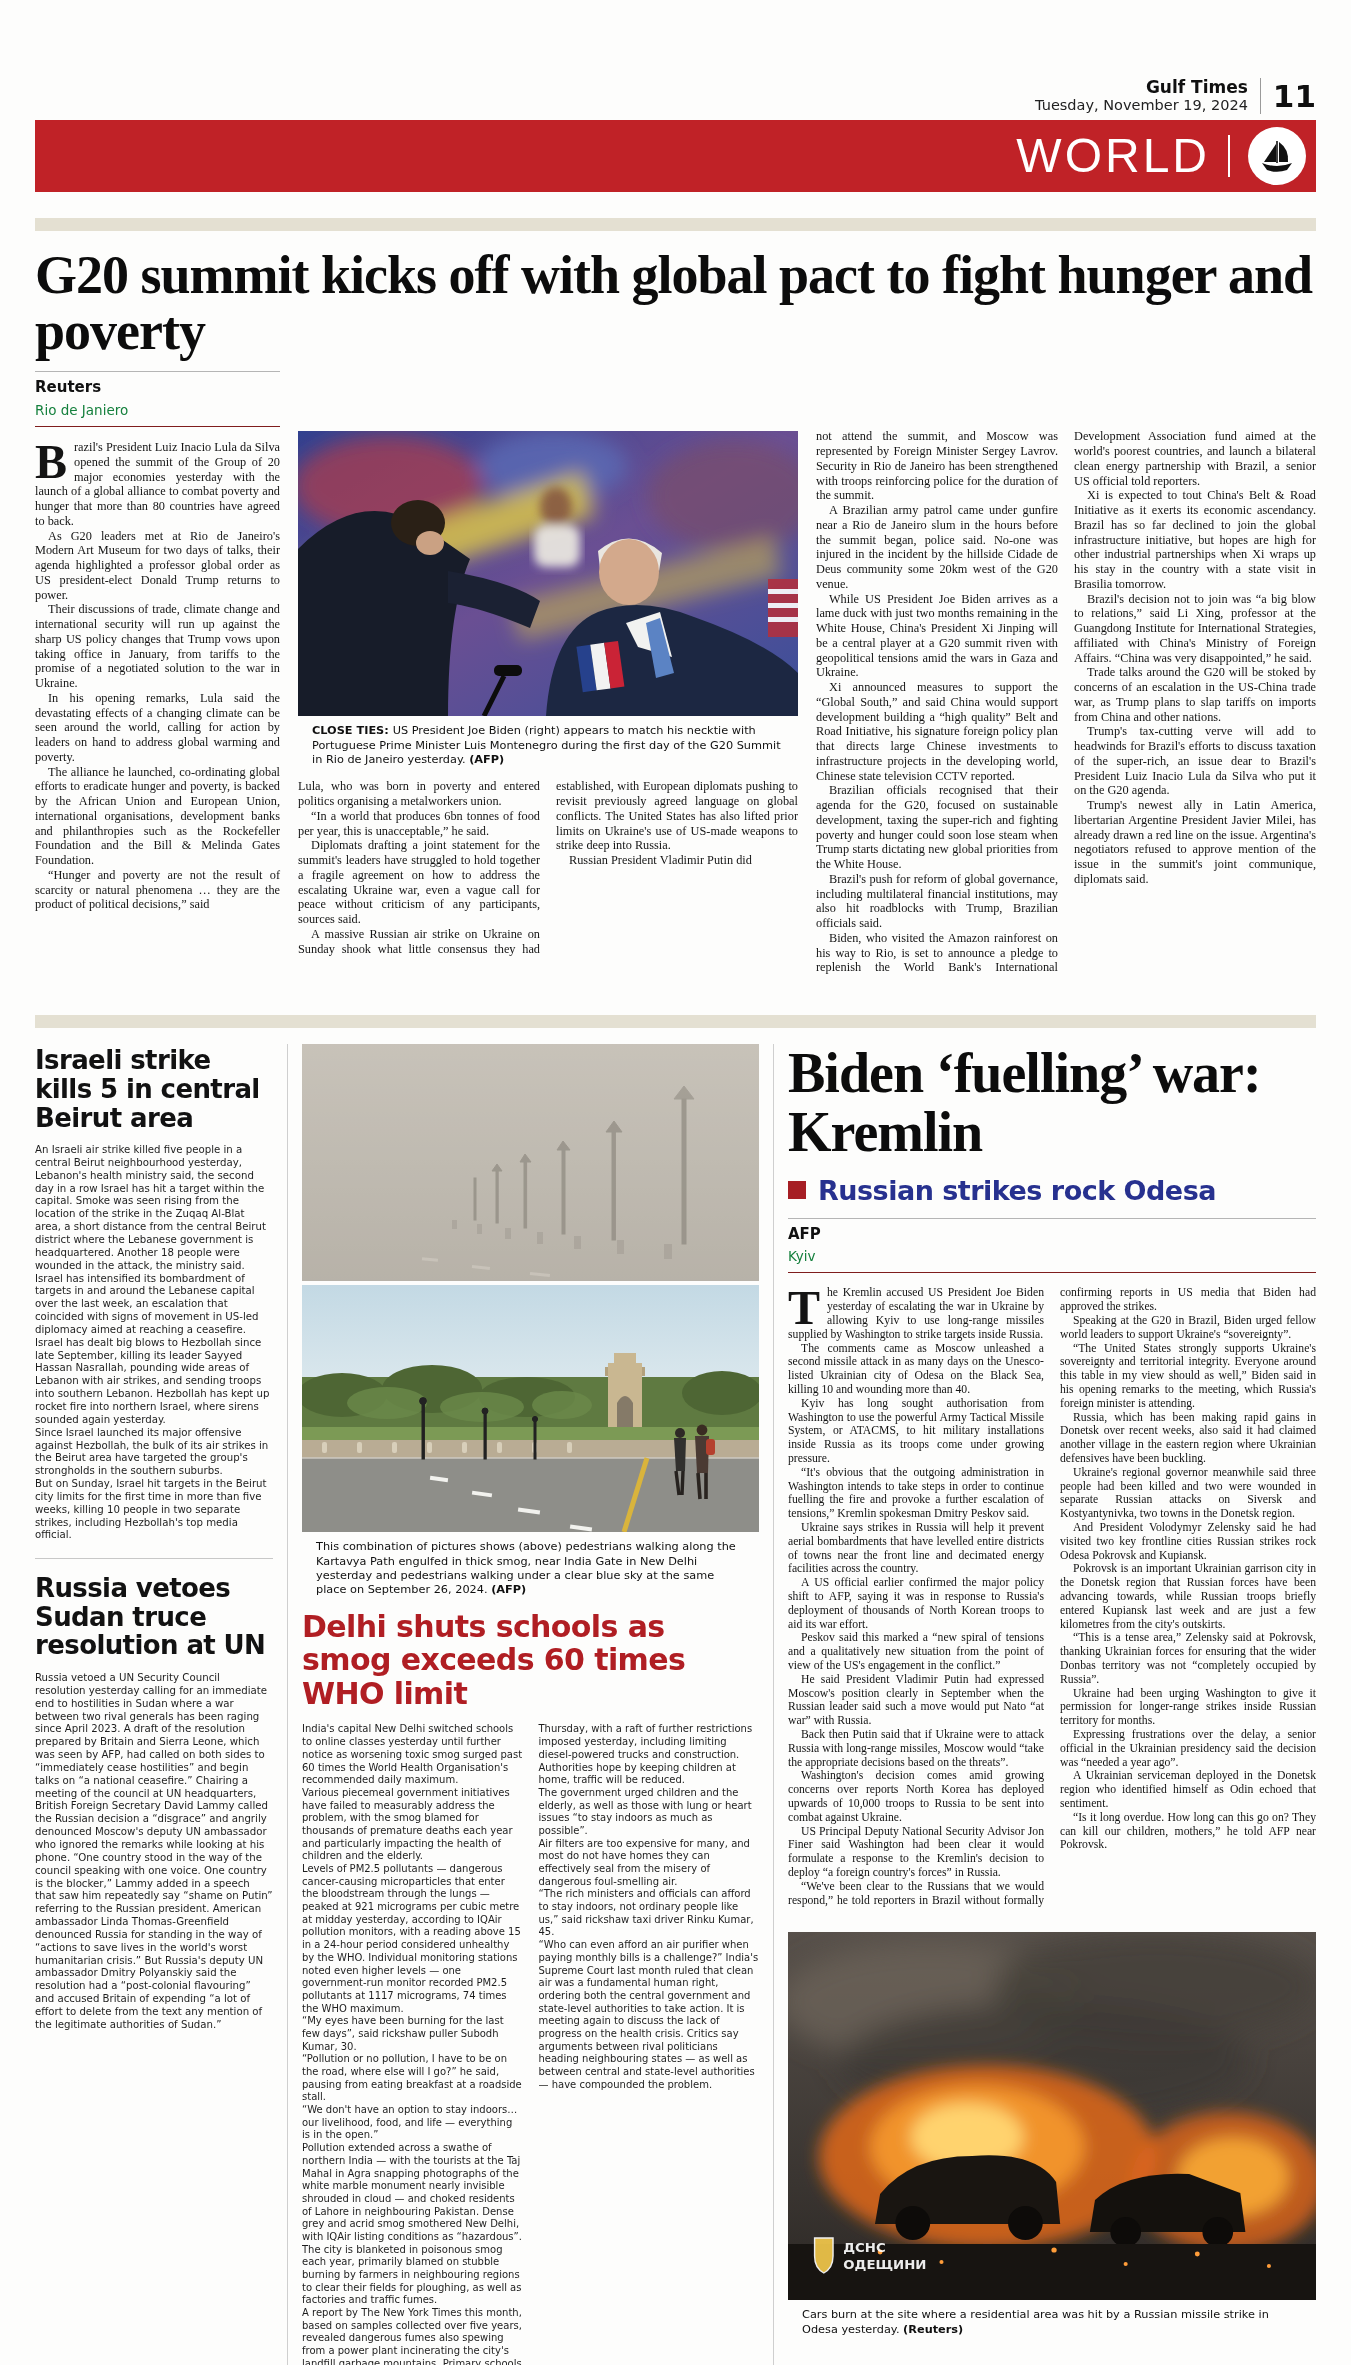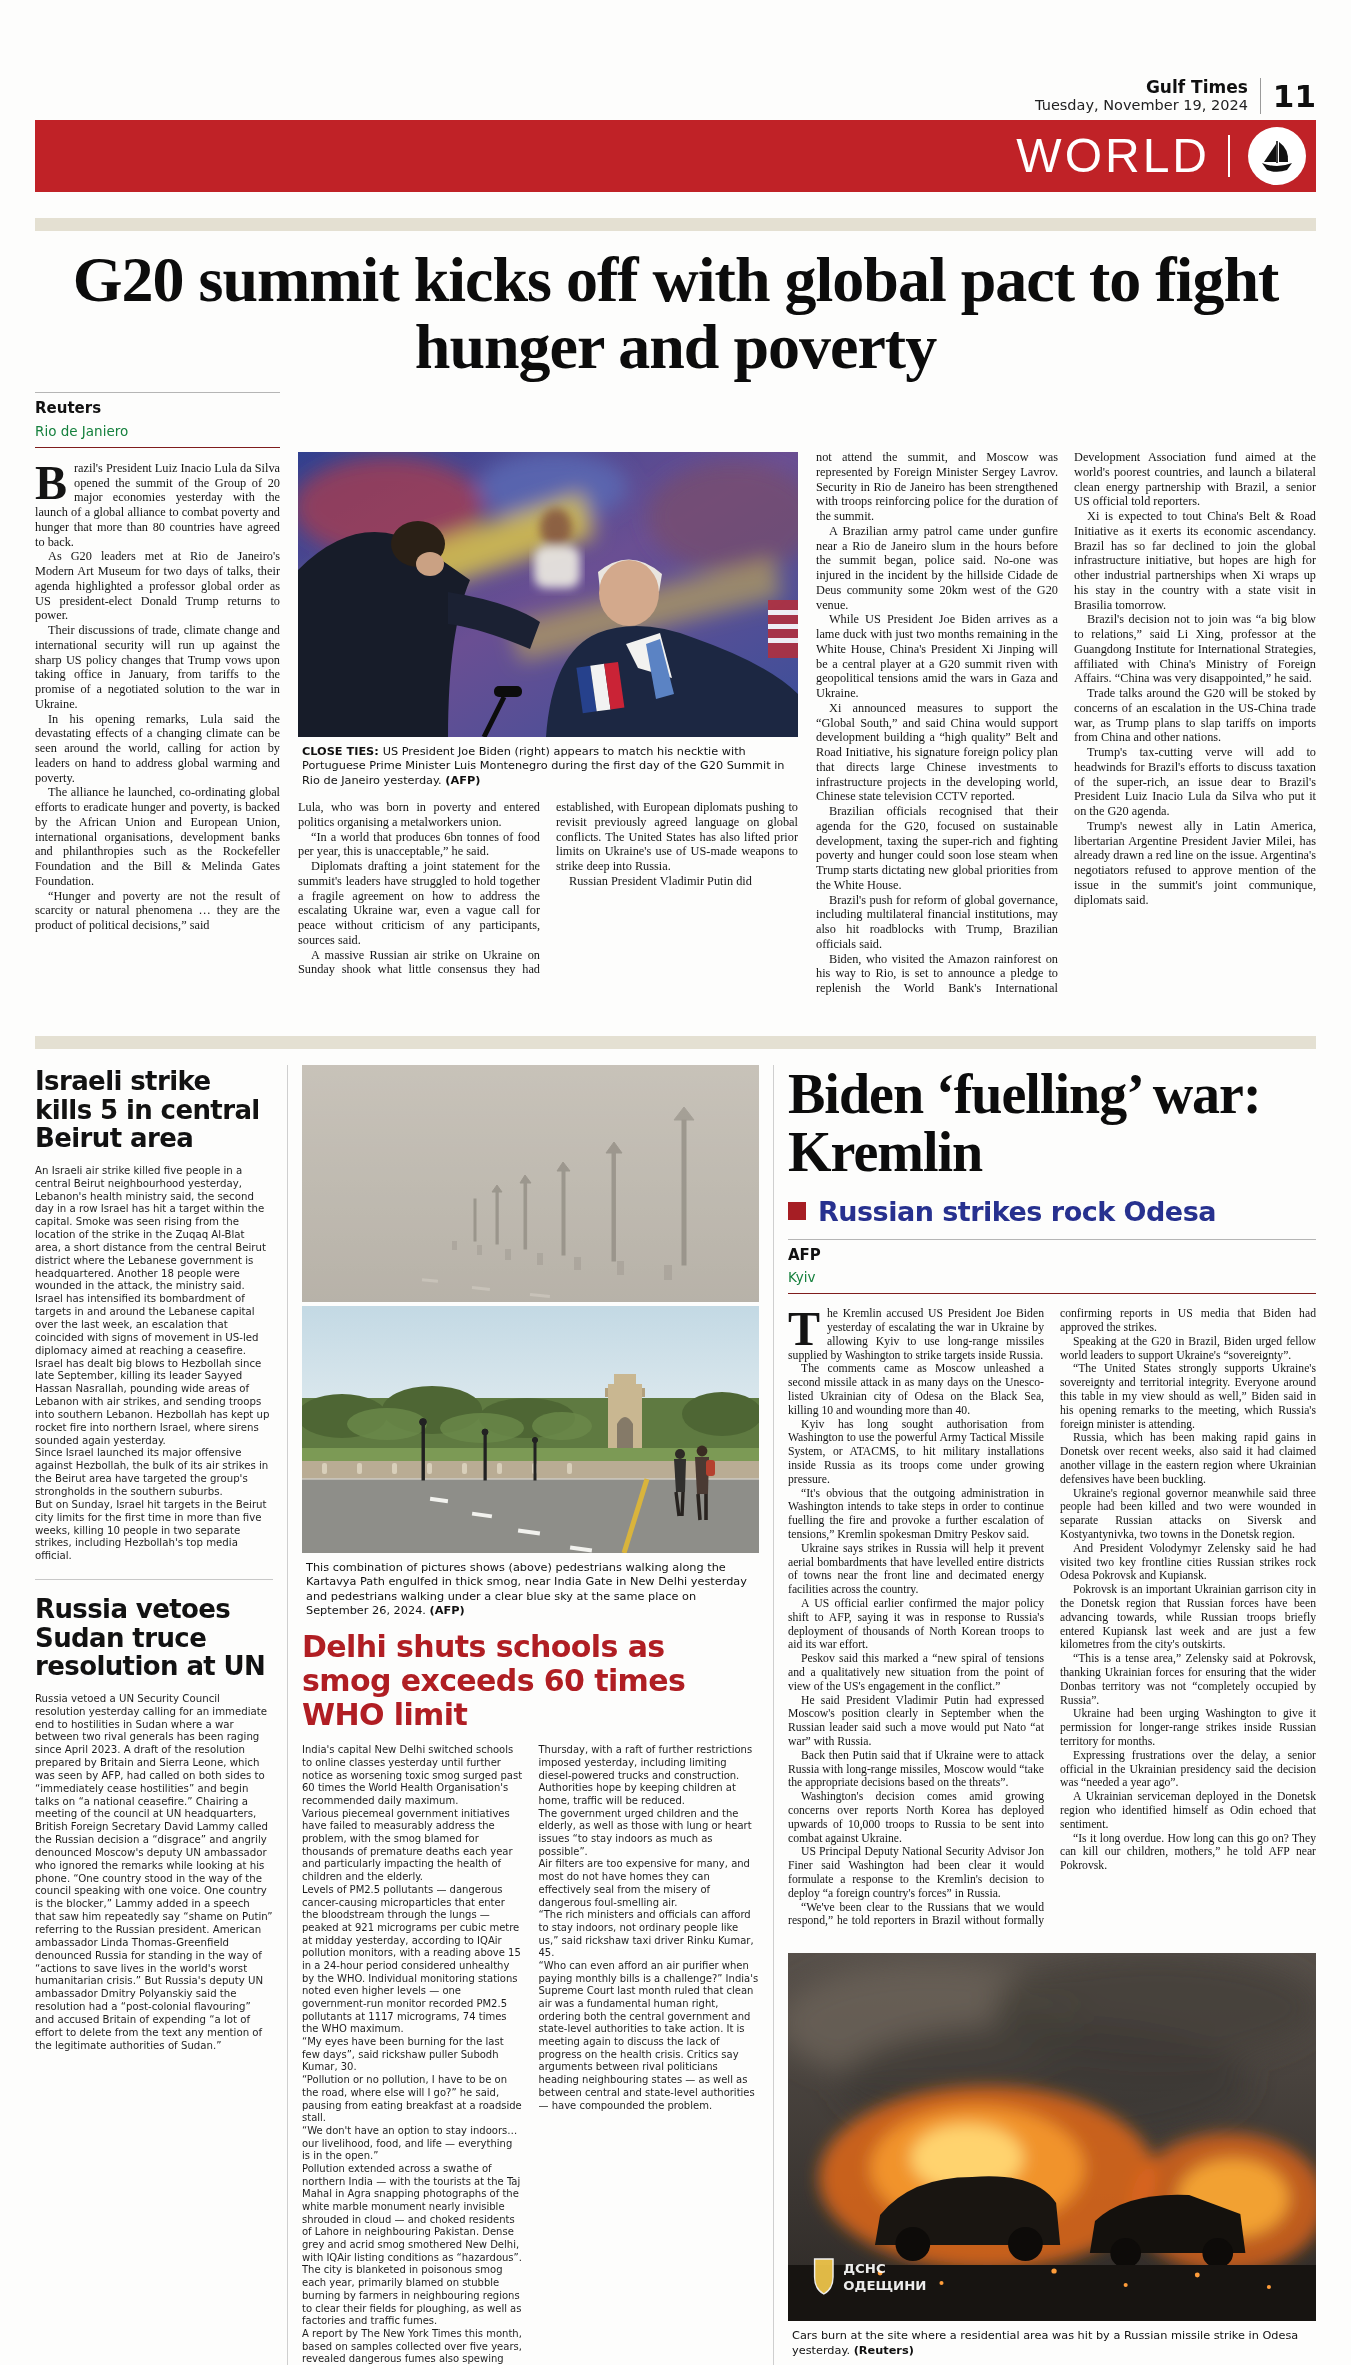--- a/index.html
+++ b/index.html
@@ -16,38 +16,38 @@
 
   
   .banner { margin:0 35px; height:72px; background:#c02227; display:flex; align-items:center; justify-content:flex-end; gap:18px; padding-right:10px; }
   .banner-title { font:400 48px/1 "Liberation Sans", sans-serif; color:#fff; letter-spacing:3px; }
   .banner-sep { width:2px; height:42px; background:#fff; }
   .banner-circle { width:58px; height:58px; border-radius:50%; background:#fff; display:flex; align-items:center; justify-content:center; }
 
   .tan-rule { margin:26px 35px 0; height:13px; background:#e4e0d2; }
 
   
-  .g20-headline { margin:16px 35px 0; font-family:"Liberation Serif", serif; font-weight:700; font-size:64px; line-height:1.04; letter-spacing:-1px; color:#0c0c0c;text-align:center; }
+  .g20-headline { margin:16px 35px 0; font-family:"Liberation Serif", serif; font-weight:700; font-size:54px; line-height:1.04; letter-spacing:-1px; color:#0c0c0c; }
   .g20-grid { margin:12px 35px 0; display:flex; gap:18px; height:618px; overflow:hidden; }
   .g20-col1 { width:245px; }
   .g20-mid  { width:500px; display:flex; flex-direction:column; }
   .g20-right{ flex:1; padding-top:58px; }
 
   .byline { border-top:1px solid #b5b5b5; border-bottom:1px solid #7f1d1d; padding:7px 0 8px; margin-bottom:13px; }
   .byline .agency { font:700 15px/1.1 "DejaVu Sans", sans-serif; color:#111; }
   .byline .loc { font:400 13.5px/1.2 "DejaVu Sans", sans-serif; color:#15803d; margin-top:6px; }
 
   .flow p { margin:0; }
   .serif-flow { font:400 12.3px/1.2 "Liberation Serif", serif; text-align:justify; color:#141414; }
   .serif-flow p + p { text-indent:13px; }
   .dropcap > p:first-child::first-letter { float:left; font-size:48px; line-height:38px; padding:3px 7px 0 0; font-weight:700; }
   .two-col { column-count:2; column-gap:16px; column-fill:auto; overflow:hidden; }
 
   .g20-photo { margin-top:60px; display:block; width:100%; }
-  .photo-caption { font:400 11.3px/1.27 "DejaVu Sans", sans-serif; color:#101010; margin:8px 4px 12px; }
+  .photo-caption { font:400 11.3px/1.27 "DejaVu Sans", sans-serif; color:#101010; margin:8px 14px 12px; }
   .photo-caption b { font-weight:700; }
   .g20-mid .two-col { height:182px; }
   .g20-right .two-col { height:560px; }
 
   
   .bottom { margin:16px 35px 0; display:flex; height:1322px; overflow:hidden; }
   .rail { width:252px; padding-right:14px; }
   .rail h2 { font:700 26px/1.1 "DejaVu Sans", sans-serif; letter-spacing:-0.6px; color:#121212; margin:2px 0 12px; }
   .sans-flow { font:400 10.2px/1.26 "DejaVu Sans", sans-serif; color:#1d1d1d; }
   .rail-divider { height:1px; background:#c8c8c8; margin:16px 0 15px; }

